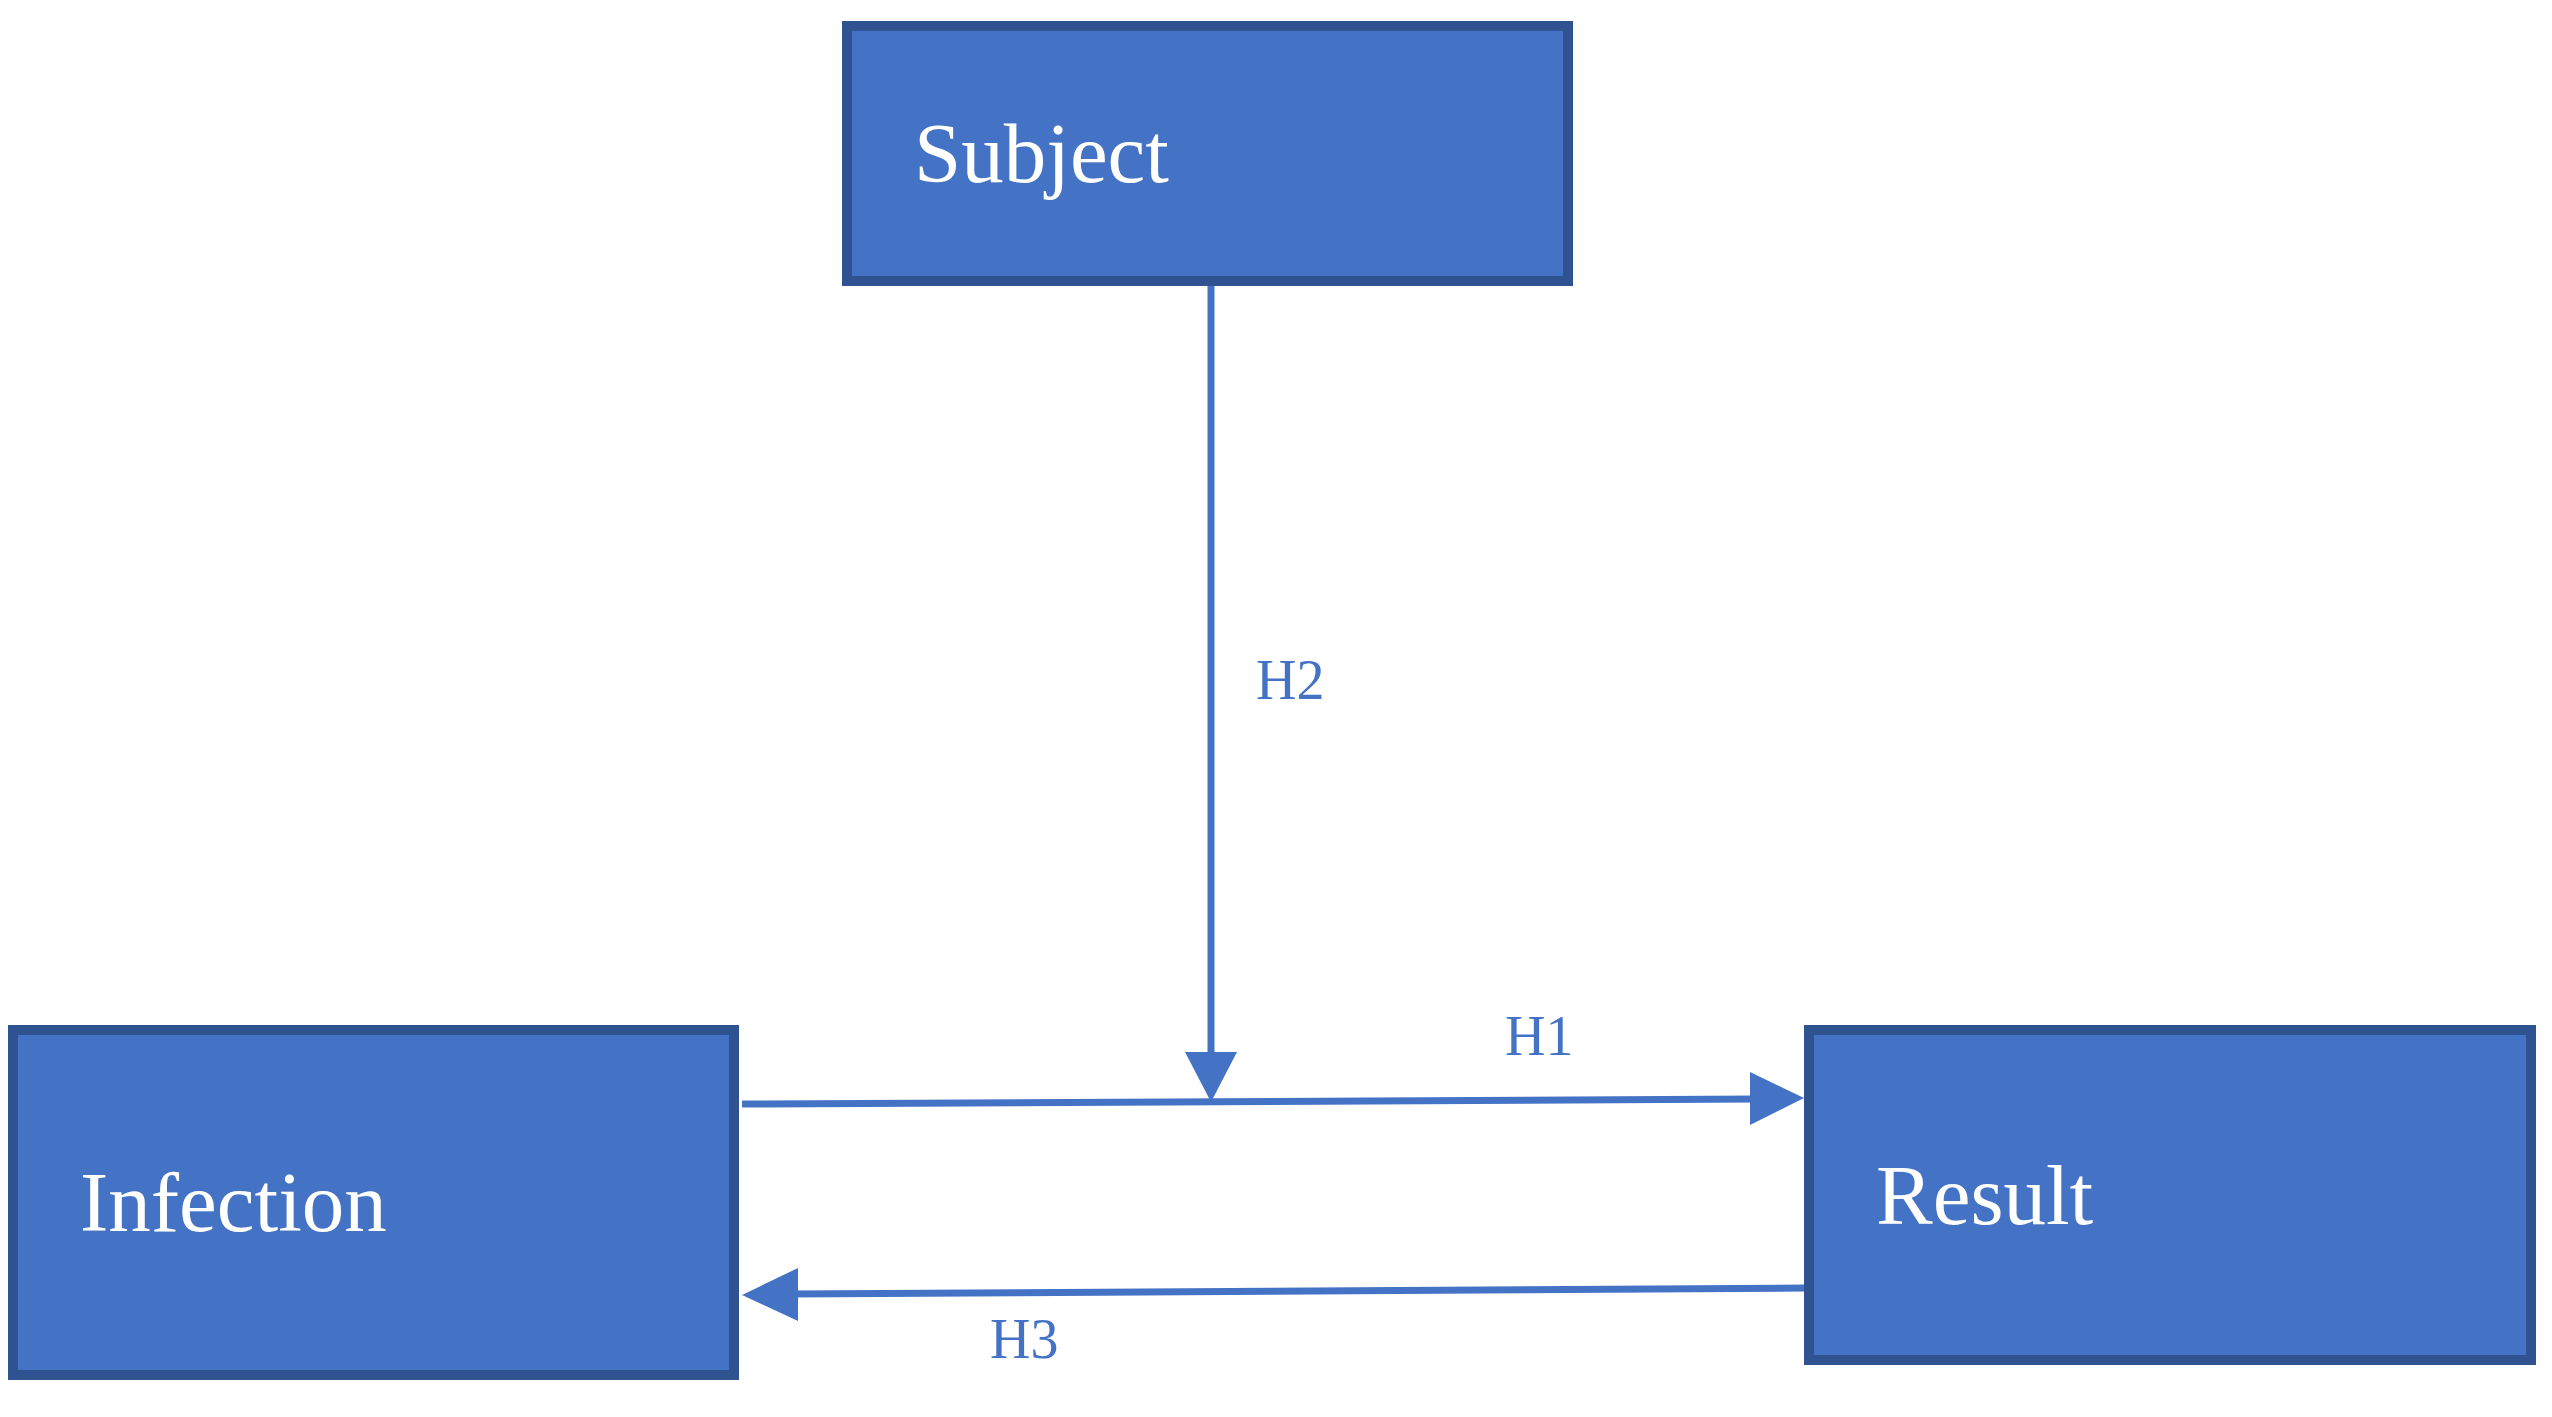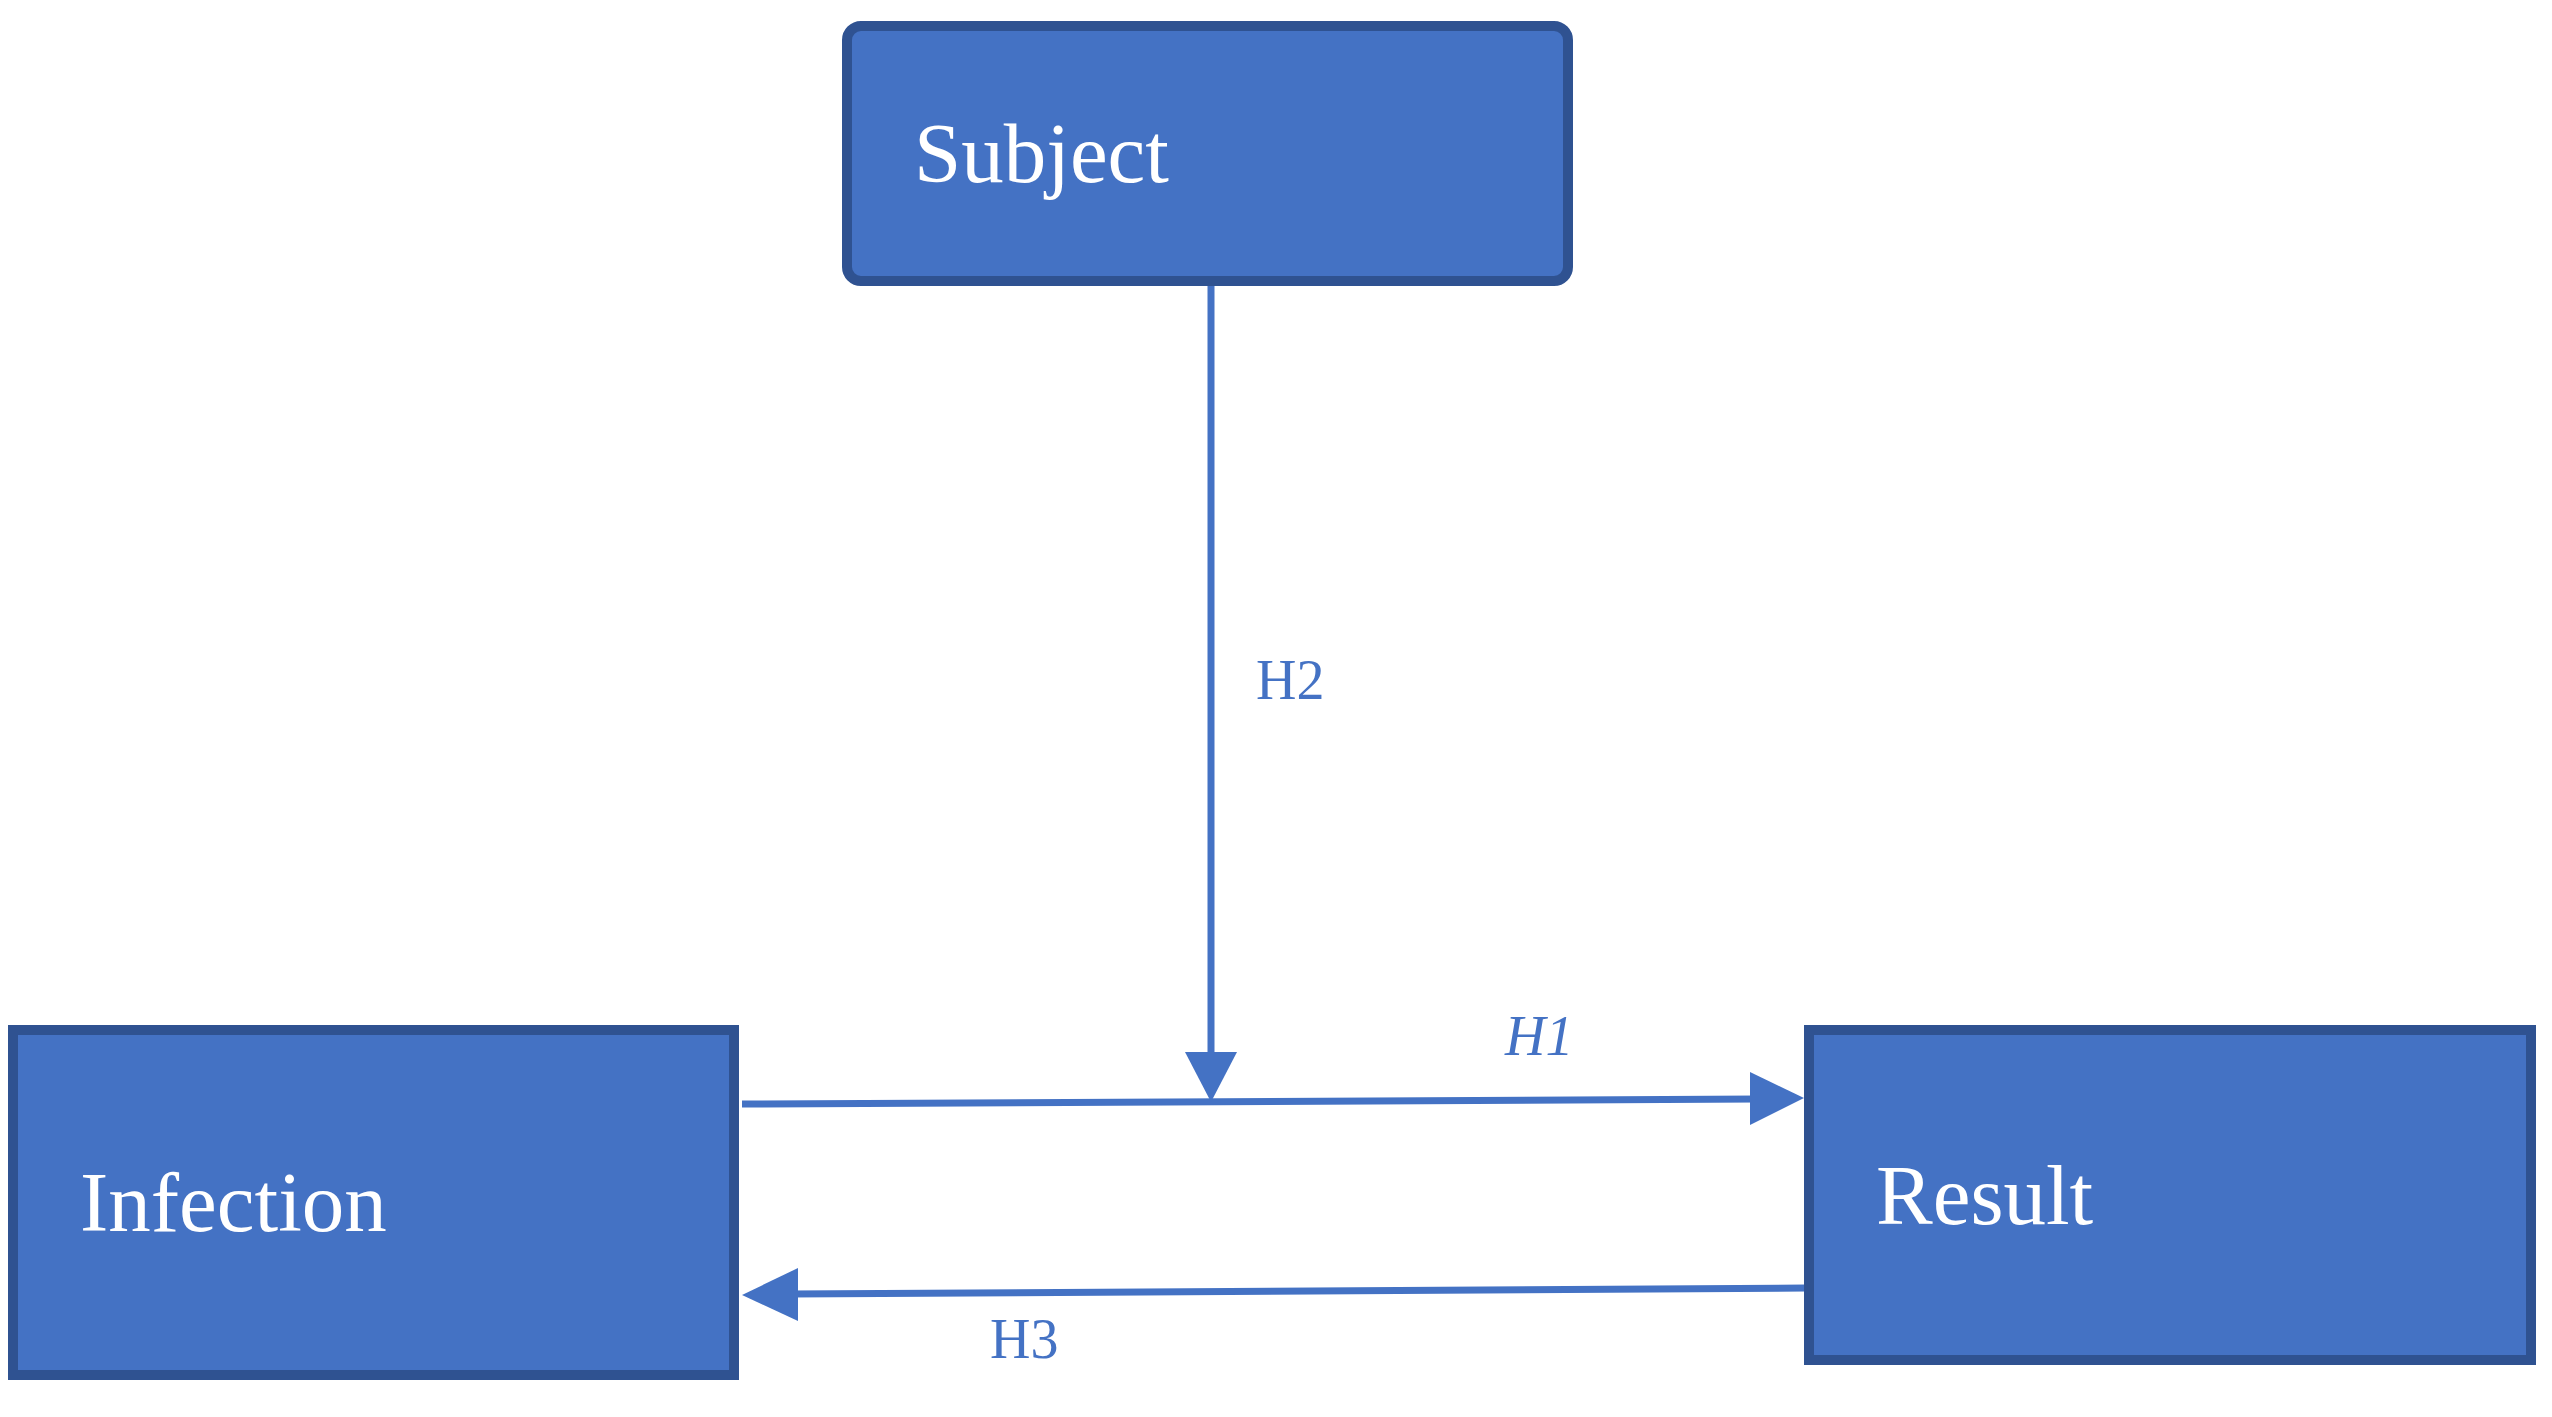--- a/index.html
+++ b/index.html
@@ -30,31 +30,31 @@
     box-sizing:border-box;
     background:var(--node-fill);
     border:10px solid var(--node-border);
     color:var(--node-text);
     display:flex;
     align-items:center;
     padding-left:62px;
     font-size:85px;
     line-height:1;
   }
-  #node-subject{left:842px;top:21px;width:731px;height:265px;border-radius:19px;}
+  #node-subject{left:842px;top:21px;width:731px;height:265px;}
   #node-infection{left:8px;top:1025px;width:731px;height:355px;}
   #node-result{left:1804px;top:1025px;width:732px;height:340px;}
   .edge-label{
     position:absolute;
     color:var(--edge-label);
     font-size:56px;
     line-height:1;
     white-space:nowrap;
   }
-  #label-h1{left:1505px;top:1008px;font-style:italic;}
+  #label-h1{left:1505px;top:1008px;}
   #label-h2{left:1256px;top:652px;}
   #label-h3{left:990px;top:1311px;}
 </style>
 </head>
 <body>
 
 <div class="canvas">
 
   <svg class="edges" viewBox="0 0 2552 1417" xmlns="http://www.w3.org/2000/svg">
 

